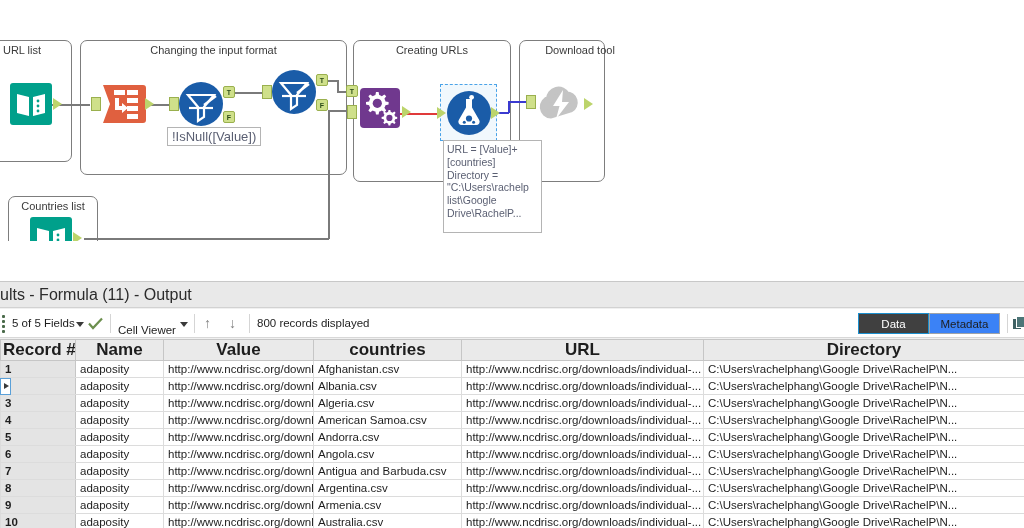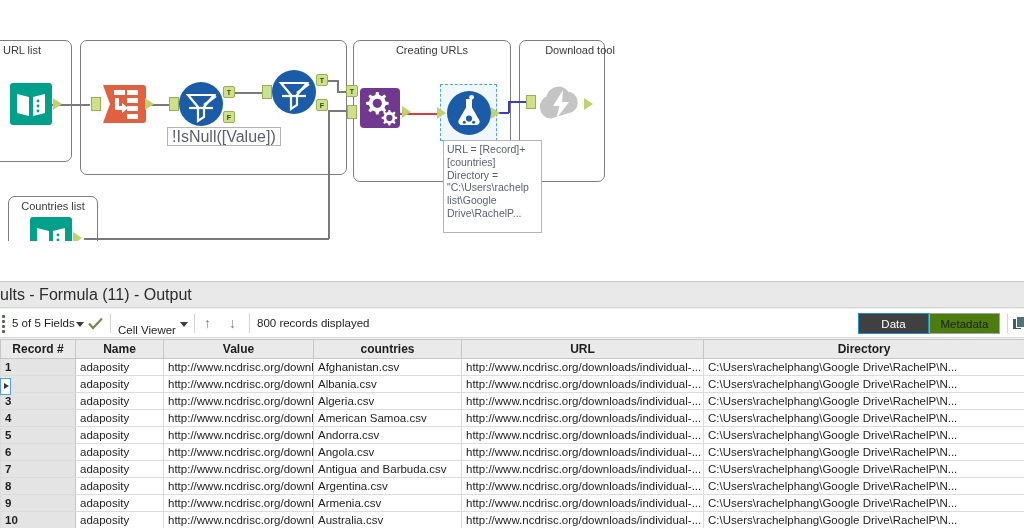--- a/index.html
+++ b/index.html
@@ -81,21 +81,21 @@
     font-size:10.5px;
     line-height:12.8px;
     padding:2px 3px;
     word-break:break-word;
   }
   .annot-plain {
     position:absolute;
     background:#ffffff;
     border:1px solid #b4b4b4;
     color:#5a5f72;
-    font-size:16px;
+    font-size:13px;
     line-height:13px;
     padding:2px 4px;
     white-space:nowrap;
   }
 
   .sel-box {
     position:absolute;
     border:1.3px dashed #4aa3e8;
     background:rgba(120,190,240,0.10);
   }
@@ -143,28 +143,28 @@
   .tb-arrow {
     position:absolute; top:7px; font-size:14px; color:#808080;
     line-height:15px;
   }
   .seg-btn {
     position:absolute; top:4px; height:21px; line-height:20px;
     font-size:11.5px; text-align:center;
     border:1px solid #9fa3a8;
   }
   .seg-on { background:#404040; color:#ffffff; border-color:#1b8fce; }
-  .seg-off { background:#4d7c0f; color:#1d1d1d; }
+  .seg-off { background:#3b82f6; color:#1d1d1d; }
 
   
   #grid { position:absolute; left:0; top:57px; width:1024px; height:190px; overflow:hidden; }
   table.gridtbl { border-collapse:collapse; table-layout:fixed; width:1024px; }
   table.gridtbl th {
     background:#eaeaea; border:1px solid #c6c6c6;
-    font-size:12px; color:#1d1d1d; font-weight:bold;
+    font-size:17px; color:#1d1d1d; font-weight:bold;
     height:19px; text-align:center; padding:0 2px;
     overflow:hidden; white-space:nowrap;
   }
   table.gridtbl td {
     background:#ffffff; border:1px solid #dcdcdc;
     font-size:11.5px; color:#1d1d1d;
     height:17px; padding:0 4px;
     overflow:hidden; white-space:nowrap; text-overflow:clip;
   }
   td.rec {
@@ -185,20 +185,21 @@
 </style>
 </head>
 <body>
 
 <div id="canvas">
 
   <div class="container-box" style="left:-28px; top:40px; width:100px; height:122px;"></div>
   <div class="container-title" style="left:-28px; top:44px; width:100px;">URL list</div>
 
   <div class="container-box" style="left:80px; top:40px; width:267px; height:135px;"></div>
+  <div class="container-title" style="left:80px; top:44px; width:267px;">Changing the input format</div>
 
   <div class="container-box" style="left:353px; top:40px; width:158px; height:142px;"></div>
   <div class="container-title" style="left:353px; top:44px; width:158px;">Creating URLs</div>
 
   <div class="container-box" style="left:519px; top:40px; width:86px; height:142px;"></div>
   <div class="container-title" style="left:537px; top:44px; width:86px;">Download tool</div>
 
   <div class="container-box" style="left:8px; top:196px; width:90px; height:82px;"></div>
   <div class="container-title" style="left:8px; top:200px; width:90px;">Countries list</div>
 
@@ -321,21 +322,21 @@
       <circle cx="30" cy="25" r="1.4" fill="#00a08b"></circle>
       <circle cx="30" cy="30" r="1.4" fill="#00a08b"></circle>
     </svg>
     <div class="anchor-out" style="left:45px; top:17px;"></div>
   </div>
 
   <div class="annot-plain" style="left:167px; top:127px;">!IsNull([Value])</div>
 
 
   <div class="annot" style="left:443px; top:140px; width:99px; height:93px;">
-    <div>URL = [Record]+</div>
+    <div>URL = [Value]+</div>
     <div>[countries]</div>
     <div>Directory =</div>
     <div>"C:\Users\rachelp</div>
     <div>list\Google</div>
     <div>Drive\RachelP...</div>
   </div>
 </div>
 
 <div id="results">
 

